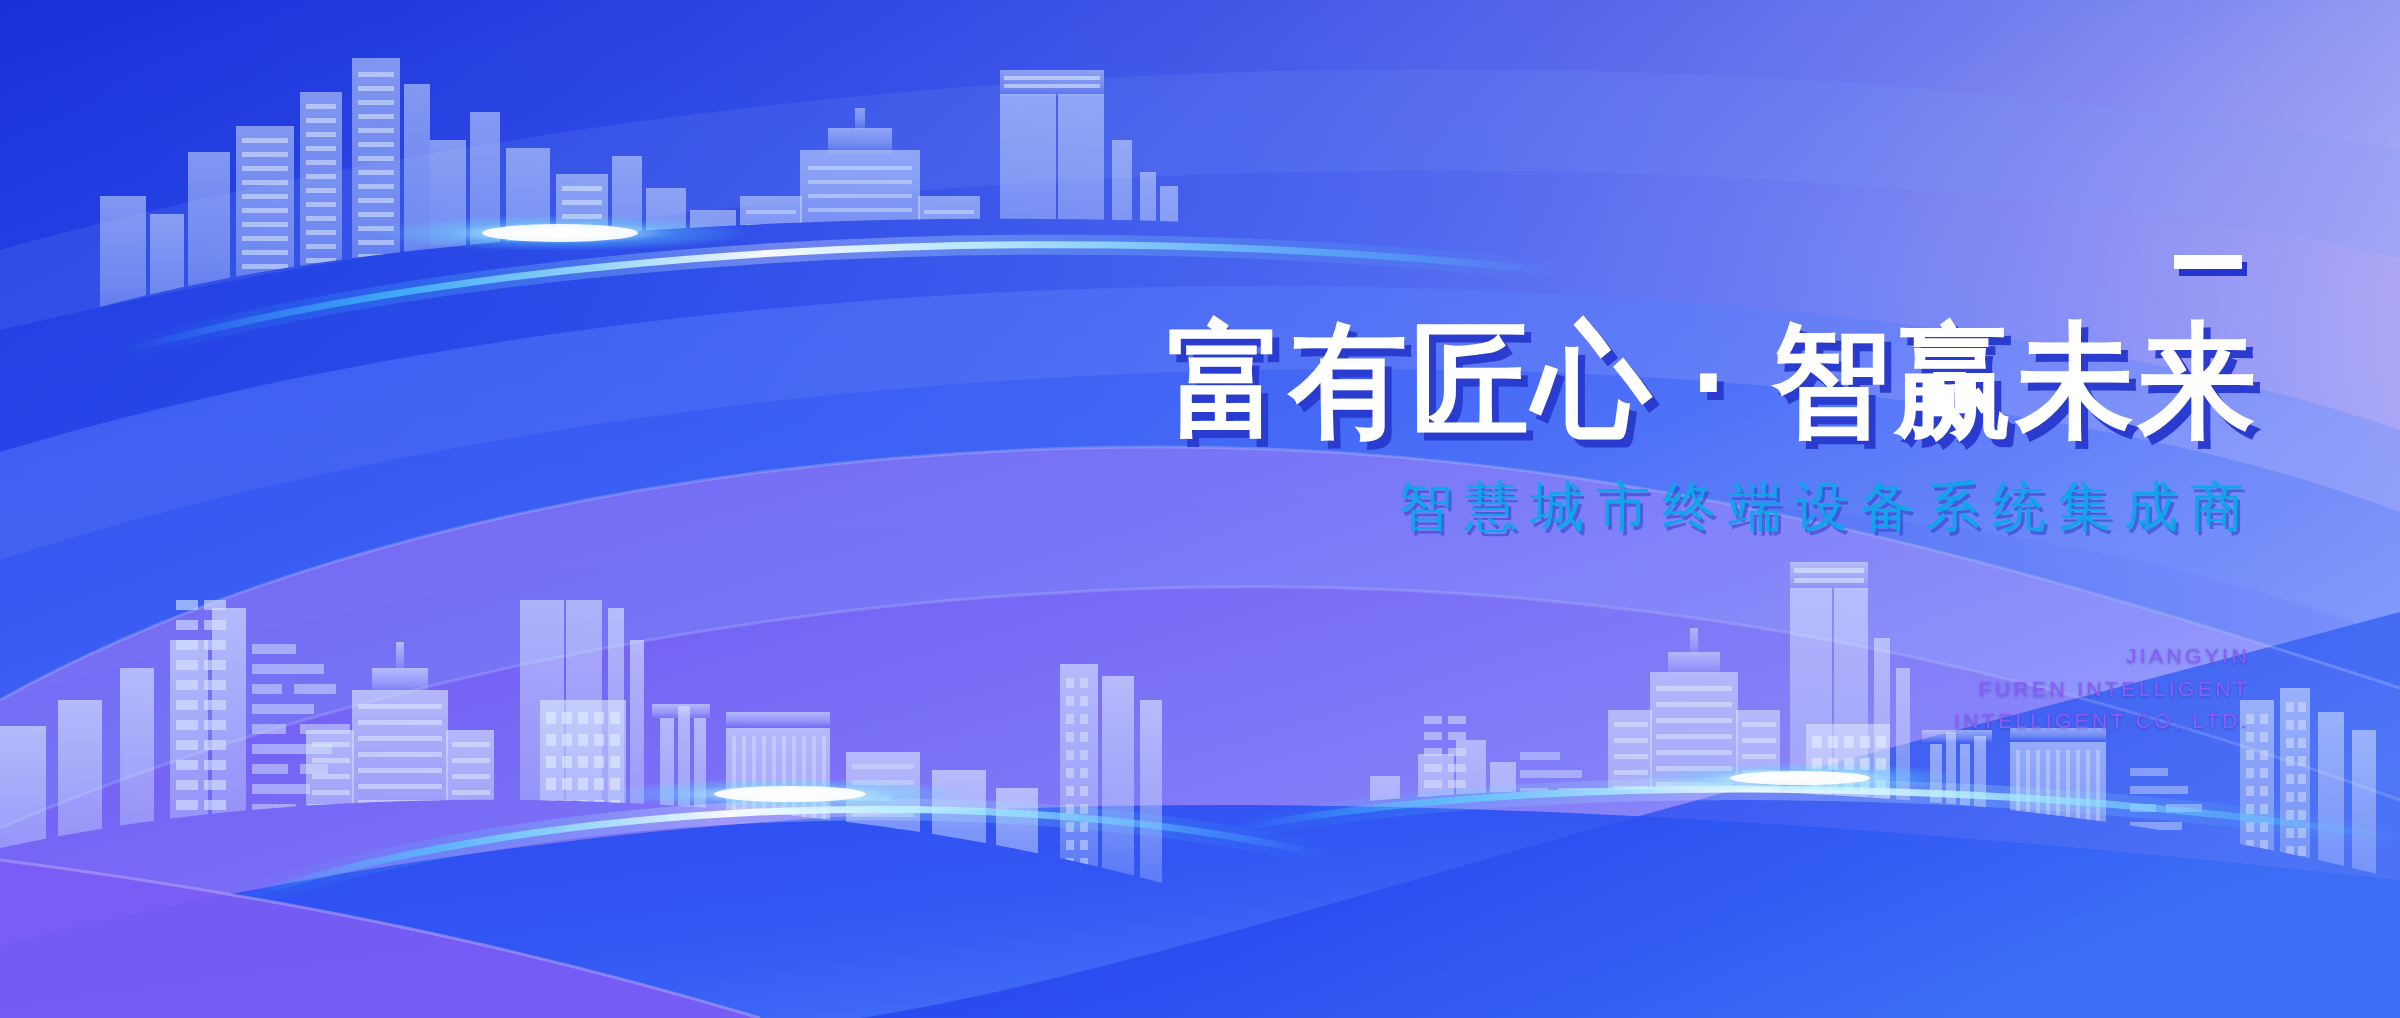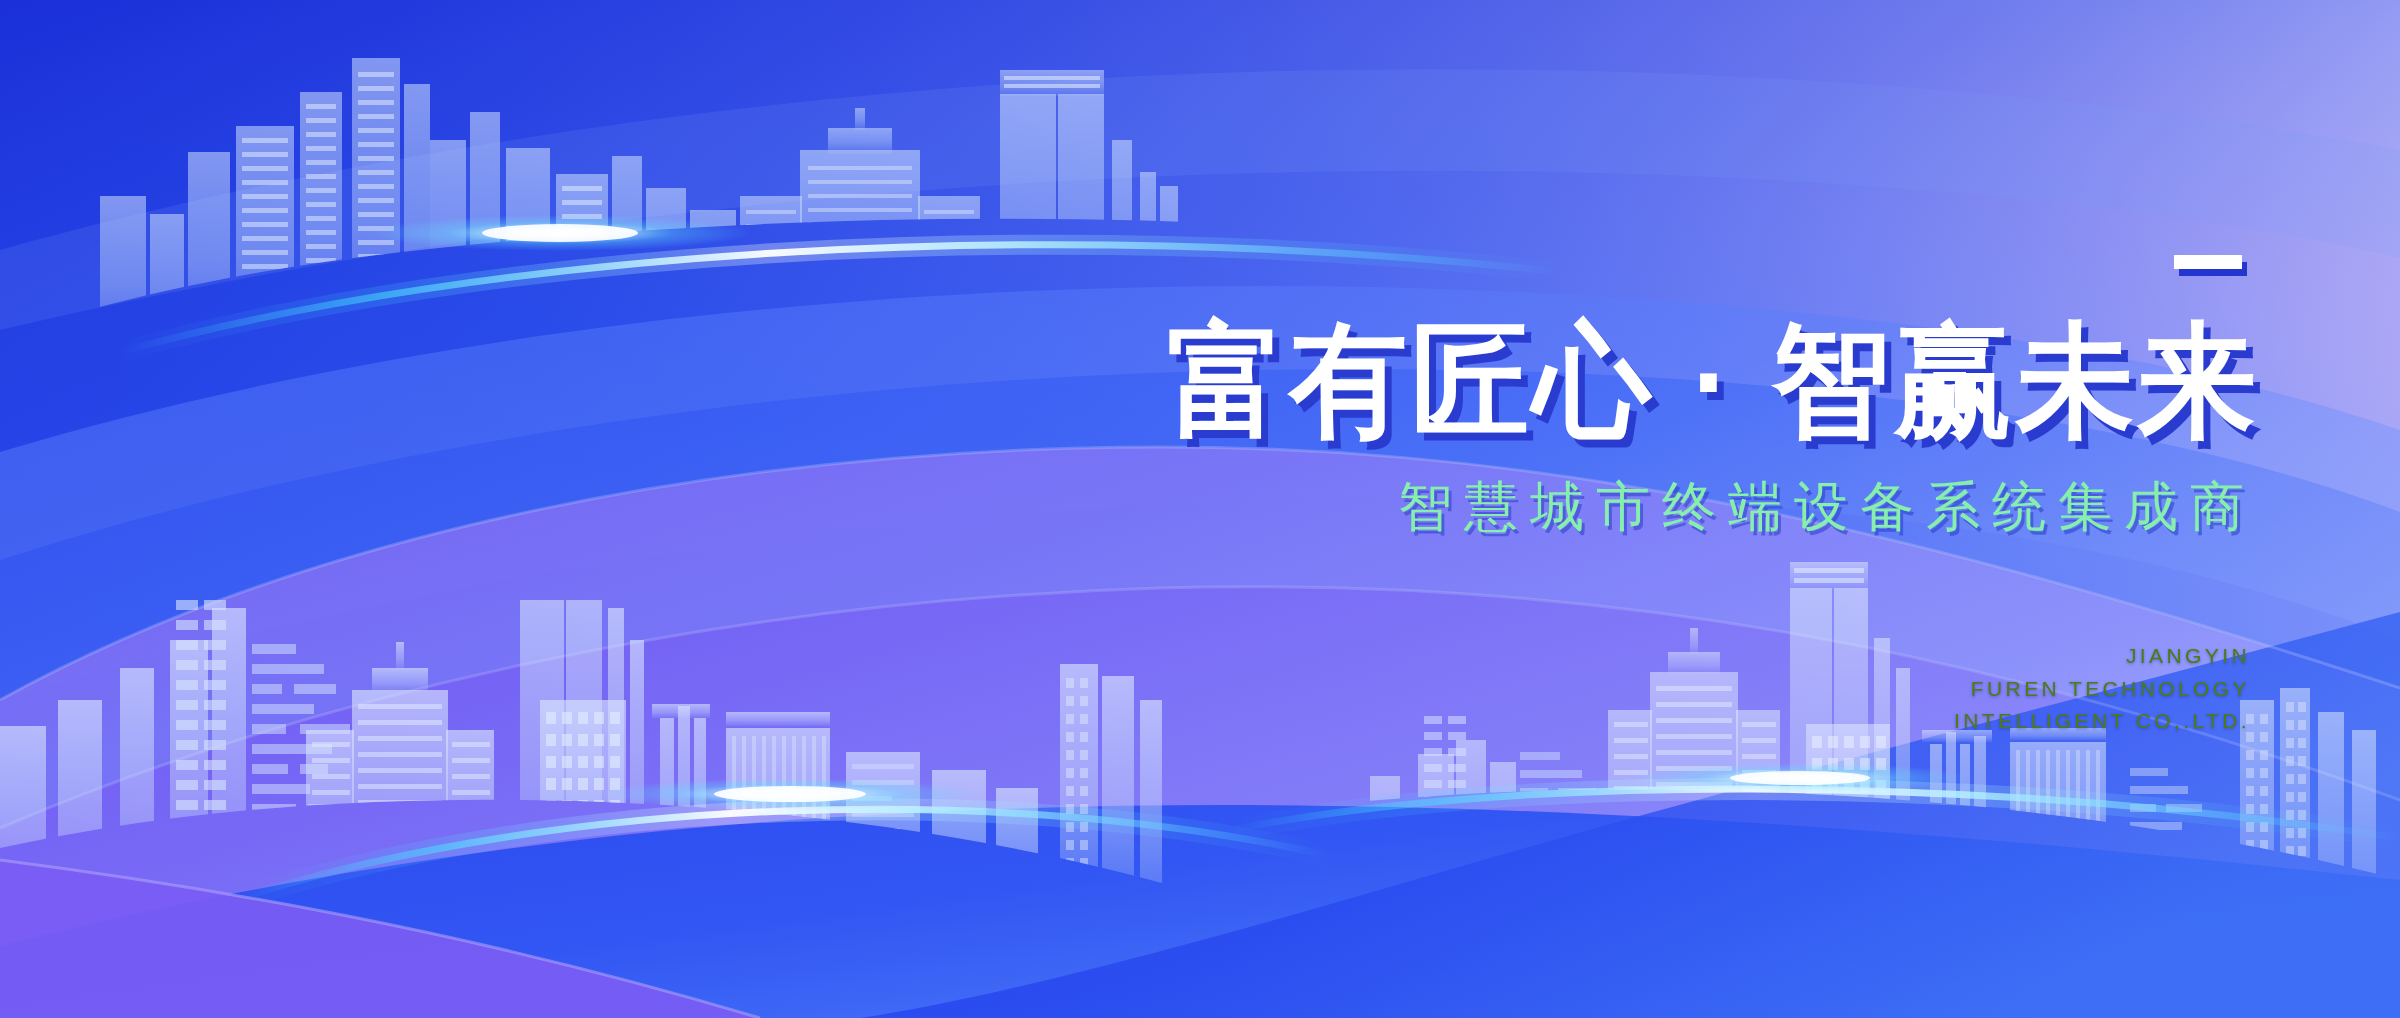--- a/index.html
+++ b/index.html
@@ -20,28 +20,28 @@
     box-shadow:5px 7px 0 #2436cf;
   }
   .headline{
     font-size:118px;line-height:1.0;font-weight:bold;color:#ffffff;
     letter-spacing:4px;white-space:nowrap;
     text-shadow:7px 8px 0 #2a3ccf;
     transform:scaleY(1.06);transform-origin:right bottom;
     margin:0 0 6px 0;
   }
   .subtitle{
-    font-size:54px;line-height:1.1;color:#86efac;font-weight:400;
+    font-size:54px;line-height:1.1;color:#0ea5e9;font-weight:400;
     letter-spacing:12px;white-space:nowrap;margin:34px 0 0 0;
     text-shadow:3px 4px 0 rgba(40,60,200,.55);
     padding-right:4px;
   }
   .company{
     position:absolute;right:150px;top:640px;text-align:right;
-    color:#4d7c0f;font-size:21px;line-height:1.55;letter-spacing:3.4px;
+    color:#8b5cf6;font-size:21px;line-height:1.55;letter-spacing:3.4px;
     font-weight:400;white-space:nowrap;
     text-shadow:0 1px 3px rgba(20,40,140,.45);
   }
   .company div{display:block;}
 </style>
 </head>
 <body>
 
 <div id="banner">
 
@@ -840,17 +840,17 @@
   </svg>
 
   <div class="textblock">
     <span class="dash"></span>
     <div class="headline">富有匠心 · 智赢未来</div>
     <div class="subtitle">智慧城市终端设备系统集成商</div>
   </div>
 
   <div class="company">
     <div>JIANGYIN</div>
-    <div>FUREN TECHNOLOGY</div>
+    <div>FUREN INTELLIGENT</div>
     <div>INTELLIGENT CO,.LTD.</div>
   </div>
 
 </div>
 
 </body></html>

